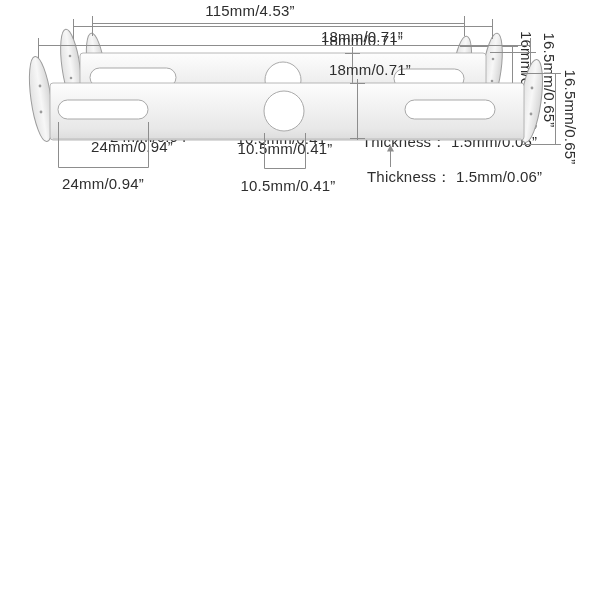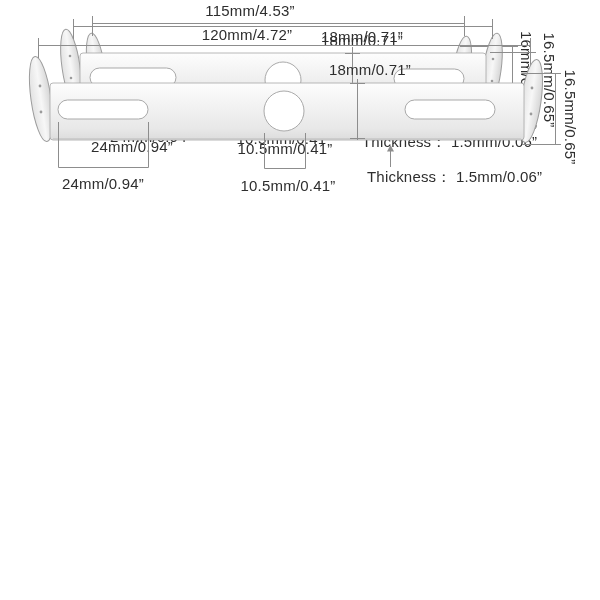--- a/index.html
+++ b/index.html
@@ -153,19 +153,18 @@
       <line x1="58.5" y1="122" x2="58.5" y2="167.5"></line>
       <line x1="148.5" y1="122" x2="148.5" y2="167.5"></line>
       <line x1="58.5" y1="167.5" x2="148.5" y2="167.5"></line>
       <line x1="264.5" y1="133" x2="264.5" y2="168.5"></line>
       <line x1="305.5" y1="133" x2="305.5" y2="168.5"></line>
       <line x1="264.5" y1="168.5" x2="305.5" y2="168.5"></line>
     </g>
     <path d="M390.5 145 l-3.5 6.5 h7 z" fill="#8d8d8d"></path>
   </svg>
 
-  <div class="lbl ctr" style="left:247px;top:27px;">120mm/4.72”</div>
   <div class="lbl ctr" style="left:370px;top:62px;">18mm/0.71”</div>
   <div class="lbl rot" style="left:570px;top:117px;">16.5mm/0.65”</div>
   <div class="lbl" style="left:367px;top:169px;">Thickness： 1.5mm/0.06”</div>
   <div class="lbl ctr" style="left:103px;top:176px;">24mm/0.94”</div>
   <div class="lbl ctr" style="left:288px;top:178px;">10.5mm/0.41”</div>
 </div>
 
 </body></html>

